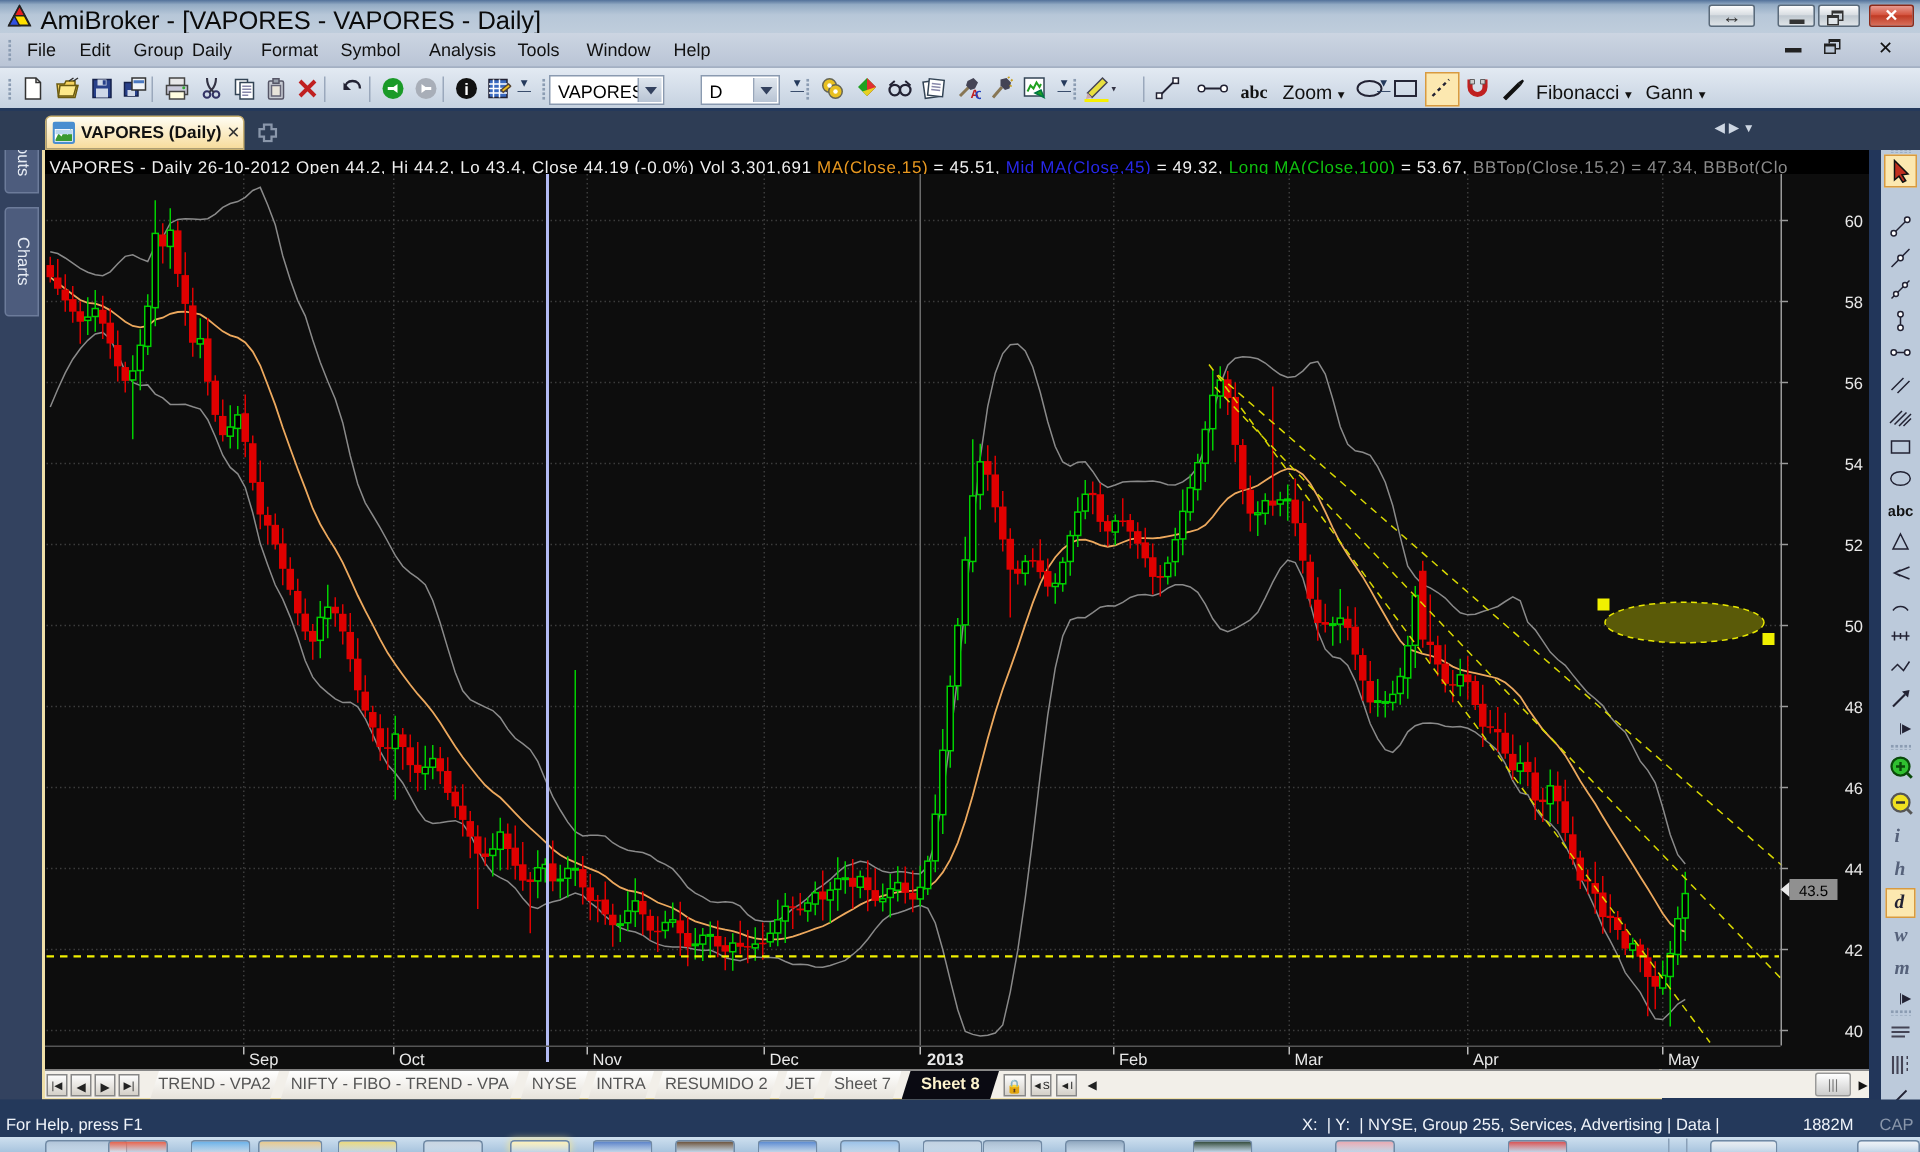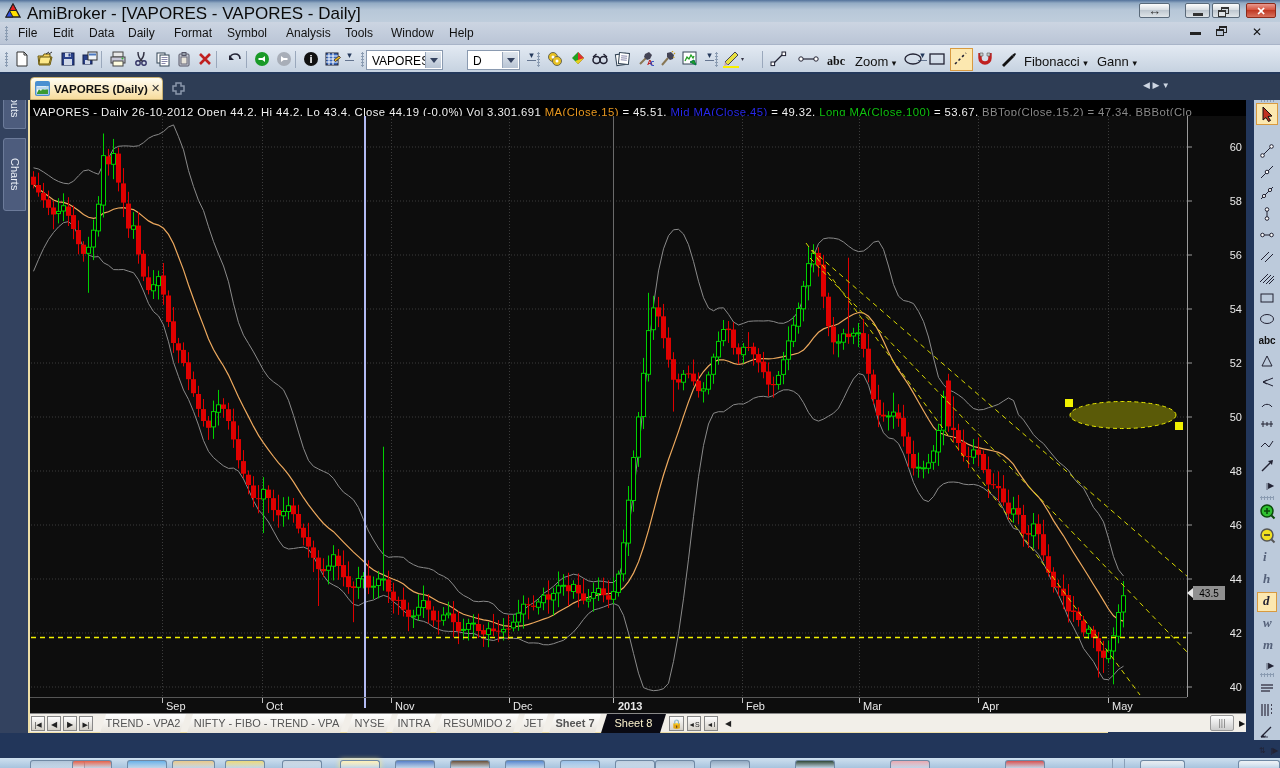--- a/index.html
+++ b/index.html
@@ -64,21 +64,21 @@
   <div class="wbtn" style="left:1212px;width:28px">
         <div style="position:absolute;left:8px;top:3px;width:8px;height:7px;border:1px solid #333;border-top-width:2px"></div>
         <div style="position:absolute;left:5px;top:6px;width:8px;height:7px;border:1px solid #333;border-top-width:2px;background:#dfe4e8"></div>
       </div>
   <div class="wbtn" style="left:1246px;width:30px;background:linear-gradient(180deg,#e89a90,#d5543f 45%,#c03a24 50%,#d8705c);border-color:#8a2a1a;color:#fff;text-align:center;font-size:11px;font-weight:bold;line-height:14px">✕</div>
 </div>
 <div class="abs" id="menu">
   <div class="grip" style="left:5px;top:4px"></div>
   <span style="left:18px">File</span>
       <span style="left:53px">Edit</span>
-      <span style="left:89px">Data</span>
+      <span style="left:89px">Group</span>
       <span style="left:128px">Daily</span>
       <span style="left:174px">Format</span>
       <span style="left:227px">Symbol</span>
       <span style="left:286px">Analysis</span>
       <span style="left:345px">Tools</span>
       <span style="left:391px">Window</span>
       <span style="left:449px">Help</span>
   <div style="position:absolute;left:1190px;top:10px;width:11px;height:3px;background:#222"></div>
   <div style="position:absolute;left:1219px;top:4px;width:8px;height:7px;border:1px solid #222;border-top-width:2px"></div>
       <div style="position:absolute;left:1216px;top:7px;width:8px;height:7px;border:1px solid #222;border-top-width:2px;background:#bac6d6"></div>
@@ -803,22 +803,22 @@
         <div class="abs" style="left:1px;top:2px;width:14px;height:15px;background:linear-gradient(180deg,#fdfdfd,#d4d0c8);border:1px solid #888;text-align:center;font-size:7px;line-height:15px;color:#222">|◀</div>
         <div class="abs" style="left:17px;top:2px;width:14px;height:15px;background:linear-gradient(180deg,#fdfdfd,#d4d0c8);border:1px solid #888;text-align:center;font-size:8px;line-height:15px;color:#222">◀</div>
         <div class="abs" style="left:33px;top:2px;width:14px;height:15px;background:linear-gradient(180deg,#fdfdfd,#d4d0c8);border:1px solid #888;text-align:center;font-size:8px;line-height:15px;color:#222">▶</div>
         <div class="abs" style="left:49px;top:2px;width:14px;height:15px;background:linear-gradient(180deg,#fdfdfd,#d4d0c8);border:1px solid #888;text-align:center;font-size:7px;line-height:15px;color:#222">▶|</div>
         <div class="shtab" style="left:70px;width:86px;background:linear-gradient(180deg,#ffffff,#e6e2da);color:#555;font-weight:normal">TREND - VPA2</div>
         <div class="shtab" style="left:157px;width:159px;background:linear-gradient(180deg,#ffffff,#e6e2da);color:#555;font-weight:normal">NIFTY - FIBO - TREND - VPA</div>
         <div class="shtab" style="left:317px;width:45px;background:linear-gradient(180deg,#ffffff,#e6e2da);color:#555;font-weight:normal">NYSE</div>
         <div class="shtab" style="left:362px;width:44px;background:linear-gradient(180deg,#ffffff,#e6e2da);color:#555;font-weight:normal">INTRA</div>
         <div class="shtab" style="left:406px;width:83px;background:linear-gradient(180deg,#ffffff,#e6e2da);color:#555;font-weight:normal">RESUMIDO 2</div>
         <div class="shtab" style="left:489px;width:29px;background:linear-gradient(180deg,#ffffff,#e6e2da);color:#555;font-weight:normal">JET</div>
-        <div class="shtab" style="left:519px;width:52px;background:linear-gradient(180deg,#ffffff,#e6e2da);color:#555;font-weight:bold">Sheet 7</div>
-        <div class="shtab" style="left:571px;width:65px;background:#0a0a12;color:#fdf3cd;font-weight:normal">Sheet 8</div>
+        <div class="shtab" style="left:519px;width:52px;background:linear-gradient(180deg,#ffffff,#e6e2da);color:#555;font-weight:normal">Sheet 7</div>
+        <div class="shtab" style="left:571px;width:65px;background:#0a0a12;color:#fdf3cd;font-weight:bold">Sheet 8</div>
         <div class="abs" style="left:639px;top:2px;width:15px;height:15px;background:linear-gradient(180deg,#fdfdfd,#d4d0c8);border:1px solid #888;text-align:center;font-size:9px;line-height:14px">🔒</div>
         <div class="abs" style="left:657px;top:2px;width:14px;height:15px;background:linear-gradient(180deg,#fdfdfd,#d4d0c8);border:1px solid #888;text-align:center;font-size:7px;line-height:15px;color:#222">◄S</div>
         <div class="abs" style="left:674px;top:2px;width:14px;height:15px;background:linear-gradient(180deg,#fdfdfd,#d4d0c8);border:1px solid #888;text-align:center;font-size:7px;line-height:15px;color:#222">◄I</div>
         <div class="abs" style="left:695px;top:5px;font-size:8px;color:#222">◀</div>
         <div class="abs" style="left:1180px;top:1px;width:24px;height:16px;background:linear-gradient(180deg,#fff,#ccc);border:1px solid #999;border-radius:2px;text-align:center;font-size:9px;color:#777;line-height:15px">|||</div>
         <div class="abs" style="left:1209px;top:5px;font-size:8px;color:#111">▶</div>
       </div>
 </div>
 <div class="abs" id="rbgap"></div>
 <div class="abs" id="rightbar">
@@ -912,20 +912,26 @@
         <path d="M3 2v12M6 2v12M9 2v12" stroke="#445" stroke-width="1.4"></path>
         <path d="M12.5 2v12" stroke="#445" stroke-width="1" stroke-dasharray="2 2"></path>
       </svg>
       <svg class="abs" style="left:5px;top:629px" width="17" height="16" viewBox="0 0 17 16">
         <path d="M2 13L12 3" stroke="#223" stroke-width="1.2"></path>
         <path d="M2 13l5-1M2 13l3-3M2 13l7 0" stroke="#223" stroke-width=".8"></path>
         <path d="M2 13l4 .5-2-3z" fill="#223"></path>
       </svg>
       <div class="abs" style="left:5px;top:651px;font-size:8px;color:#223">⇅ &nbsp;|▶</div>
     </div>
+<div class="abs" id="status">
+  <div class="abs" style="left:4px;top:11px">For Help, press F1</div>
+  <div class="abs" style="left:868px;top:11px">X: &nbsp;| Y: &nbsp;| NYSE, Group 255, Services, Advertising | Data |</div>
+  <div class="abs" style="left:1202px;top:11px">1882M</div>
+  <div class="abs" style="left:1253px;top:11px;color:#8a97ab">CAP</div>
+</div>
 <div class="abs" id="taskbar">
       <div class="tbtn" style="left:30px;width:55px;background:linear-gradient(180deg,#b0c4d8,#ffffff44)"></div>
       <div class="tbtn" style="left:72px;width:40px;background:linear-gradient(180deg,#e86048,#ffffff44)"></div>
       <div class="tbtn" style="left:127px;width:40px;background:linear-gradient(180deg,#68b0e8,#ffffff44)"></div>
       <div class="tbtn" style="left:172px;width:43px;background:linear-gradient(180deg,#e8c88a,#ffffff44)"></div>
       <div class="tbtn" style="left:225px;width:40px;background:linear-gradient(180deg,#ead87a,#ffffff44)"></div>
       <div class="tbtn" style="left:282px;width:40px;background:linear-gradient(180deg,#c8d4e0,#ffffff44)"></div>
       <div class="tbtn" style="left:340px;width:40px;background:linear-gradient(180deg,#fdf0b8,#ffffff44);box-shadow:0 0 5px 1px #ffe980aa"></div>
       <div class="tbtn" style="left:395px;width:40px;background:linear-gradient(180deg,#5880c8,#ffffff44)"></div>
       <div class="tbtn" style="left:450px;width:40px;background:linear-gradient(180deg,#6a5038,#ffffff44)"></div>

